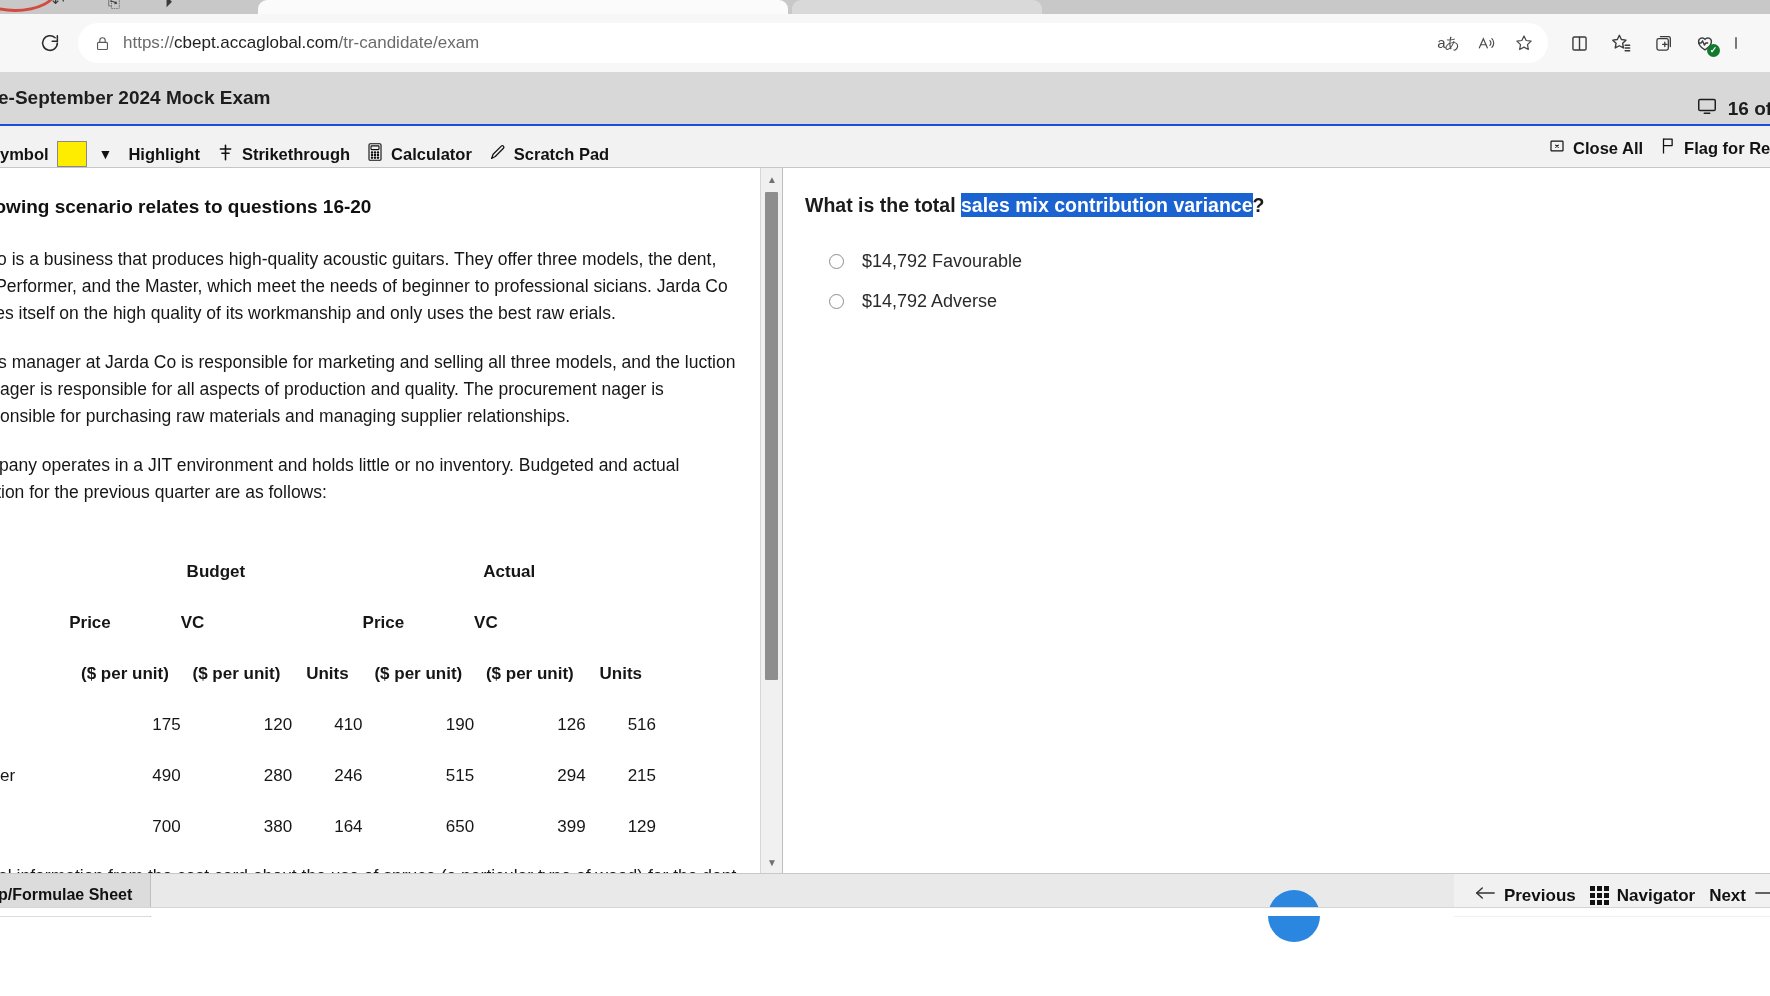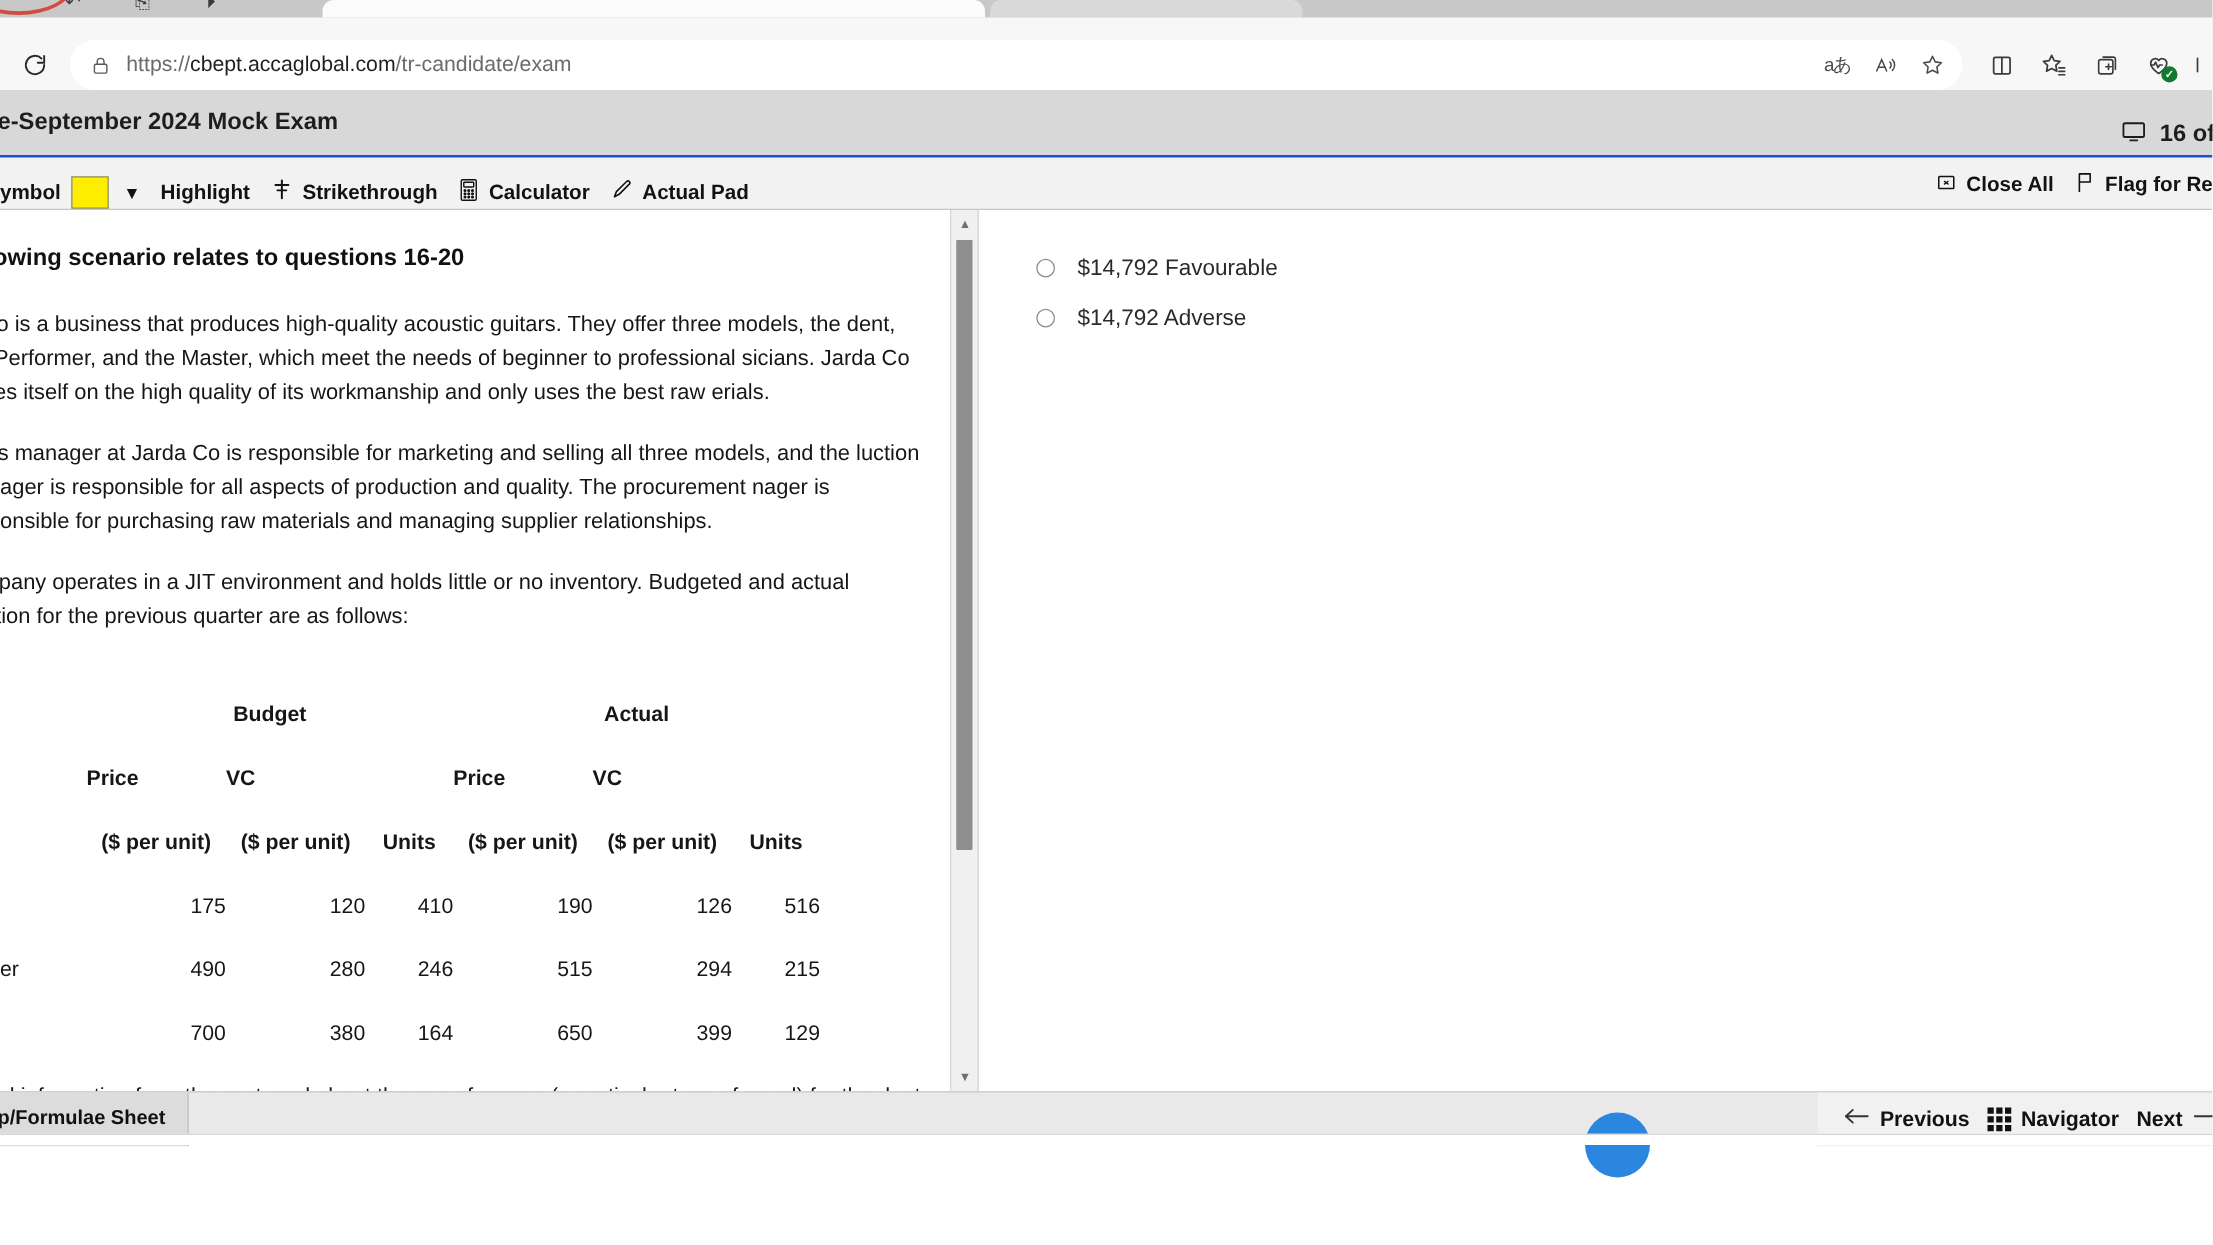--- a/index.html
+++ b/index.html
@@ -44,22 +44,22 @@
     font-size: 15px;
     color: #3b3b3b;
     line-height: 1;
   }
 
   #nav-bar {
     position: relative;
     height: 58px;
     background: #f7f7f7;
     display: flex;
-    align-items: flex-end;
-    padding: 0 2px;
+    align-items: center;
+    padding: 0 24px;
   }
   #reload-button {
     width: 40px; height: 40px;
     margin-left: 6px; margin-right: 8px;
     display: flex; align-items: center; justify-content: center;
     border-radius: 50%;
     color: #2b2b2b;
     cursor: pointer;
   }
   #omnibox {
@@ -548,21 +548,21 @@
       </span>
       <span class="ti-label">Calculator</span>
     </span>
 
     <span class="tool-item">
       <span>
         <svg width="19" height="19" viewBox="0 0 24 24" fill="none" stroke="#111" stroke-width="1.6" stroke-linecap="round" stroke-linejoin="round">
           <path d="M4.5 19.5l2-5.2L16.8 4a1.9 1.9 0 0 1 2.7 2.7L9.2 17l-4.7 2.5z"></path>
         </svg>
       </span>
-      <span class="ti-label">Actual Pad</span>
+      <span class="ti-label">Scratch Pad</span>
     </span>
   </div>
 
   <div id="toolbar-right">
     <span class="tool-item">
       <span>
         <svg width="18" height="18" viewBox="0 0 24 24" fill="none" stroke="#111" stroke-width="1.6">
           <rect x="4" y="5.5" width="16" height="13" rx="1"></rect>
           <path d="M9.6 10.5l4.8 3.5M14.4 10.5l-4.8 3.5" stroke-width="1.4"></path>
         </svg>
@@ -651,20 +651,23 @@
     </div>
 
     <div id="scenario-scrollbar">
       <div class="sb-arrow">▲</div>
       <div id="scenario-thumb"></div>
       <div class="sb-arrow" id="sb-arrow-down">▼</div>
     </div>
   </div>
 
   <div id="question-pane">
+    <div id="question-stem">
+      <span>What is the total </span><span class="stem-highlight">sales mix contribution variance</span><span>?</span>
+    </div>
 
     <div class="answer-option">
       <span class="radio-mark"></span>
       <span class="option-label">$14,792 Favourable</span>
     </div>
     <div class="answer-option">
       <span class="radio-mark"></span>
       <span class="option-label">$14,792 Adverse</span>
     </div>
   </div>

